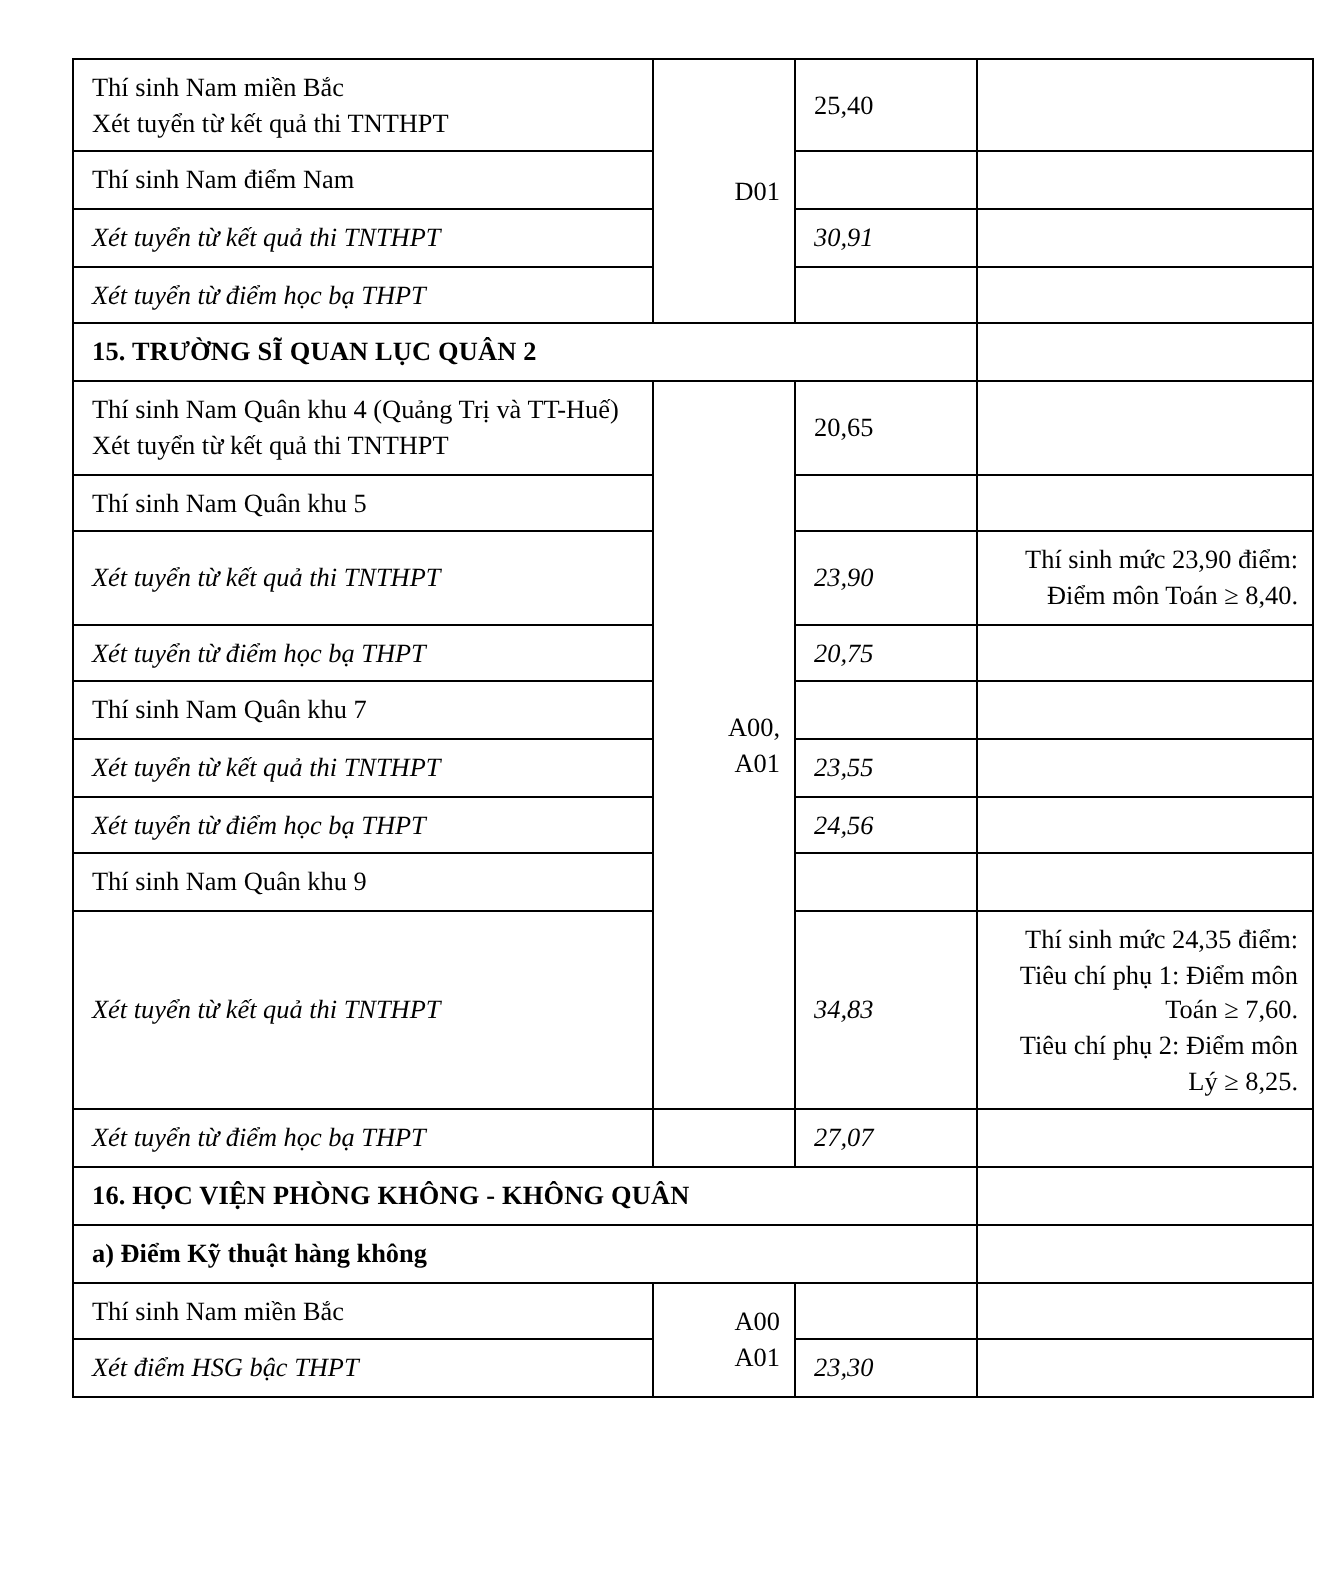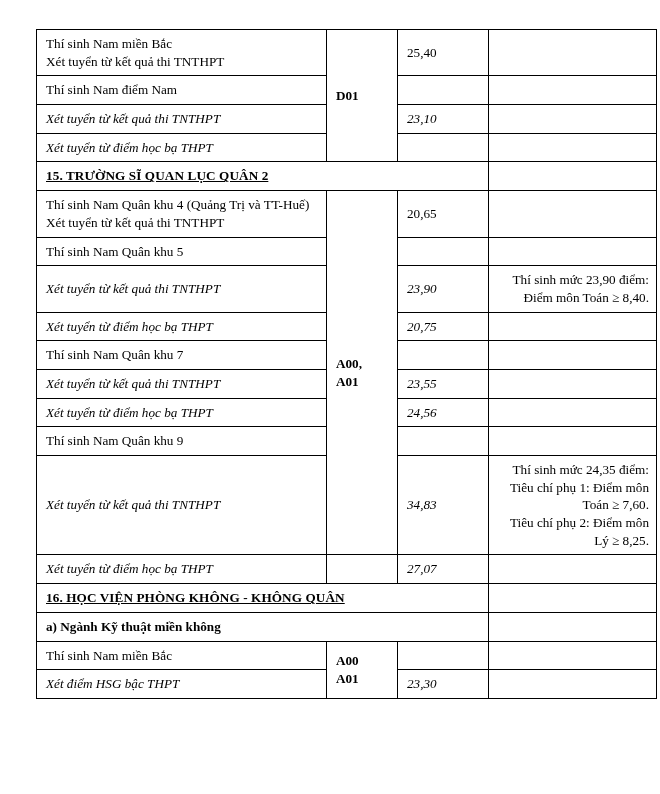--- a/index.html
+++ b/index.html
@@ -39,22 +39,22 @@
   }
   
   col.c-subject { width: 290px; }
   col.c-code    { width: 71px; }
   col.c-score   { width: 91px; }
   col.c-note    { width: 168px; }
 
   td.subject        { text-align: left; }
   td.subject.italic { font-style: italic; }
   td.code {
-    text-align: left;
-    font-weight: bold;
+    text-align: right;
+    font-weight: normal;
     font-size: 13.4px;
     line-height: 1.3;
   }
   td.score {
     text-align: left;
     font-style: italic;
     font-size: 13.2px;
   }
   td.score.upright { font-style: normal; }
   td.note {
@@ -62,21 +62,20 @@
     font-size: 11.6px;
     line-height: 1.3;
     padding: 4px 5px 4px 6px;
     vertical-align: top;
   }
   td.section {
     font-weight: bold;
     font-size: 13.6px;
     letter-spacing: 0.1px;
     padding: 7px 7px 7px 11px;
-    text-decoration: underline;
   }
   td.subsection {
     font-weight: bold;
     font-size: 13.2px;
     padding: 7px 7px 7px 11px;
   }
   td.blank { }
   .nowrap-line { white-space: pre-line; }
 </style>
 </head>
@@ -98,21 +97,21 @@
           <td class="score upright">25,40</td>
           <td class="note nowrap-line"></td>
         </tr>
         <tr>
           <td class="subject nowrap-line">Thí sinh Nam điểm Nam</td>
           <td class="score"></td>
           <td class="note nowrap-line"></td>
         </tr>
         <tr>
           <td class="subject nowrap-line italic">Xét tuyển từ kết quả thi TNTHPT</td>
-          <td class="score">23,10</td>
+          <td class="score">30,91</td>
           <td class="note nowrap-line"></td>
         </tr>
         <tr>
           <td class="subject nowrap-line italic">Xét tuyển từ điểm học bạ THPT</td>
           <td class="score"></td>
           <td class="note nowrap-line"></td>
         </tr>
         <tr>
           <td class="section" colspan="3">15. TRƯỜNG SĨ QUAN LỤC QUÂN 2</td>
           <td class="note"></td>
@@ -172,21 +171,21 @@
           <td class="subject nowrap-line italic">Xét tuyển từ điểm học bạ THPT</td>
           <td class="code blank"></td>
           <td class="score">27,07</td>
           <td class="note nowrap-line"></td>
         </tr>
         <tr>
           <td class="section" colspan="3">16. HỌC VIỆN PHÒNG KHÔNG - KHÔNG QUÂN</td>
           <td class="note"></td>
         </tr>
         <tr>
-          <td class="subsection" colspan="3">a) Ngành Kỹ thuật miền không</td>
+          <td class="subsection" colspan="3">a) Điểm Kỹ thuật hàng không</td>
           <td class="note"></td>
         </tr>
         <tr>
           <td class="subject nowrap-line">Thí sinh Nam miền Bắc</td>
           <td class="code nowrap-line" rowspan="2">A00
 A01</td>
           <td class="score"></td>
           <td class="note nowrap-line"></td>
         </tr>
         <tr>

